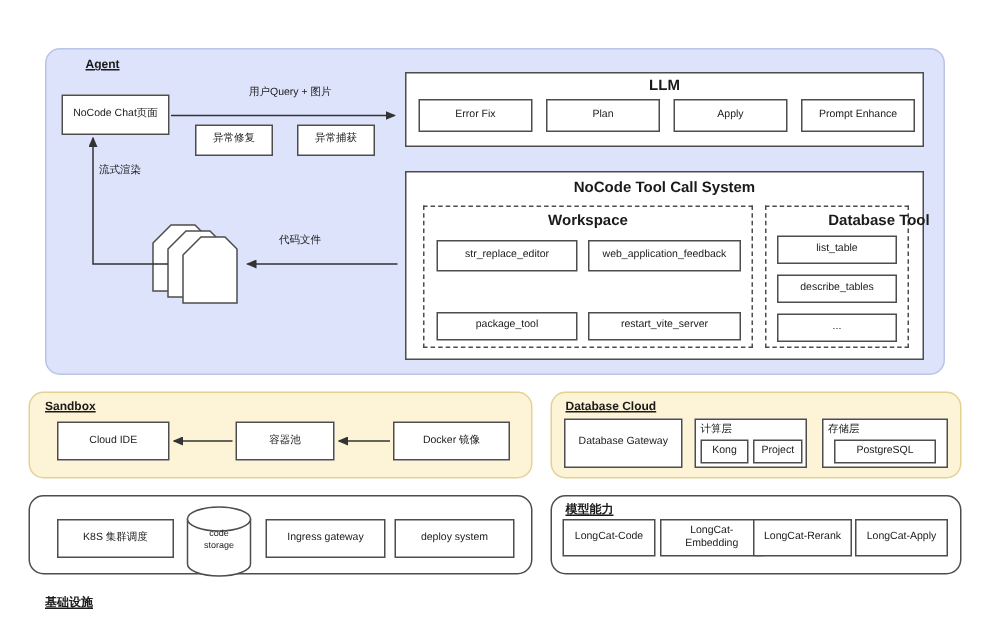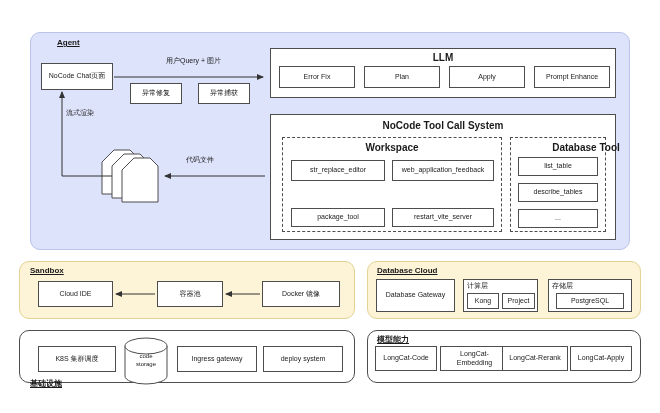--- a/index.html
+++ b/index.html
@@ -143,21 +143,21 @@
   <div class="plainbox" style="left:463px; top:279px; width:75px; height:33px;"></div>
   <div class="edgelabel" style="left:467px; top:281px; font-size:7px;">计算层</div>
   <div class="node" style="left:467px; top:293px; width:32px; height:16px;">Kong</div>
   <div class="node" style="left:502px; top:293px; width:33px; height:16px;">Project</div>
 
   <div class="plainbox" style="left:548px; top:279px; width:84px; height:33px;"></div>
   <div class="edgelabel" style="left:552px; top:281px; font-size:7px;">存储层</div>
   <div class="node" style="left:556px; top:293px; width:68px; height:16px;">PostgreSQL</div>
 
   <div class="group" id="infra-group" style="left:19px; top:330px; width:336px; height:53px;"></div>
-  <div class="group-title" style="left:30px; top:334px;margin-top:44px;">基础设施</div>
+  <div class="group-title" style="left:30px; top:352px;margin-top:44px;">基础设施</div>
   <div class="node" style="left:38px; top:346px; width:78px; height:26px;">K8S 集群调度</div>
 
   <div id="code-storage">
     <svg viewBox="0 0 48 48" xmlns="http://www.w3.org/2000/svg">
       <path d="M3 9 L3 39 A21 8 0 0 0 45 39 L45 9 Z" fill="#ffffff" stroke="#4d4d4d" stroke-width="1"></path>
       <ellipse cx="24" cy="9" rx="21" ry="8" fill="#ffffff" stroke="#4d4d4d" stroke-width="1"></ellipse>
     </svg>
     <div class="cyl-label">
       <div>code</div>
       <div>storage</div>

